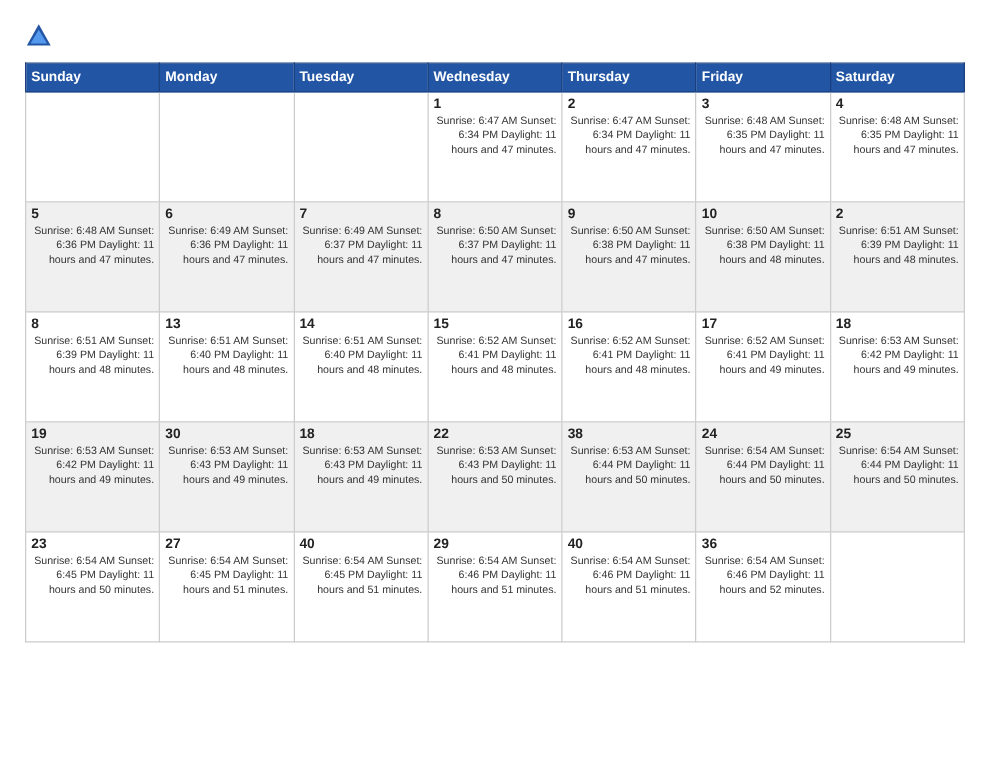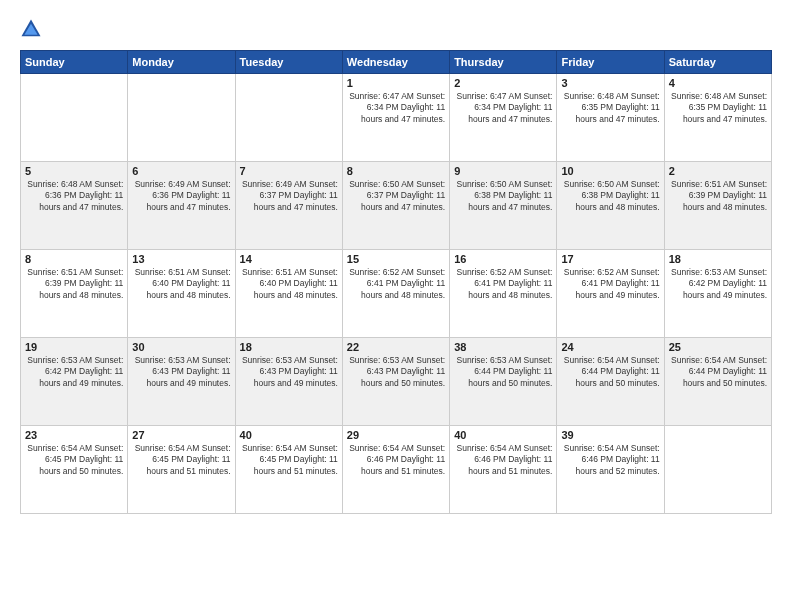--- a/index.html
+++ b/index.html
@@ -324,21 +324,21 @@
 Sunset: 6:46 PM
 Daylight: 11 hours and 51 minutes.</div>
           </td>
           <td>
             <span class="day-num">40</span>
             <div class="day-info">Sunrise: 6:54 AM
 Sunset: 6:46 PM
 Daylight: 11 hours and 51 minutes.</div>
           </td>
           <td>
-            <span class="day-num">39</span>
+            <span class="day-num">36</span>
             <div class="day-info">Sunrise: 6:54 AM
 Sunset: 6:46 PM
 Daylight: 11 hours and 52 minutes.</div>
           </td>
           <td class="empty"></td>
         </tr>
       </tbody>
   </table>
 </div>
 

